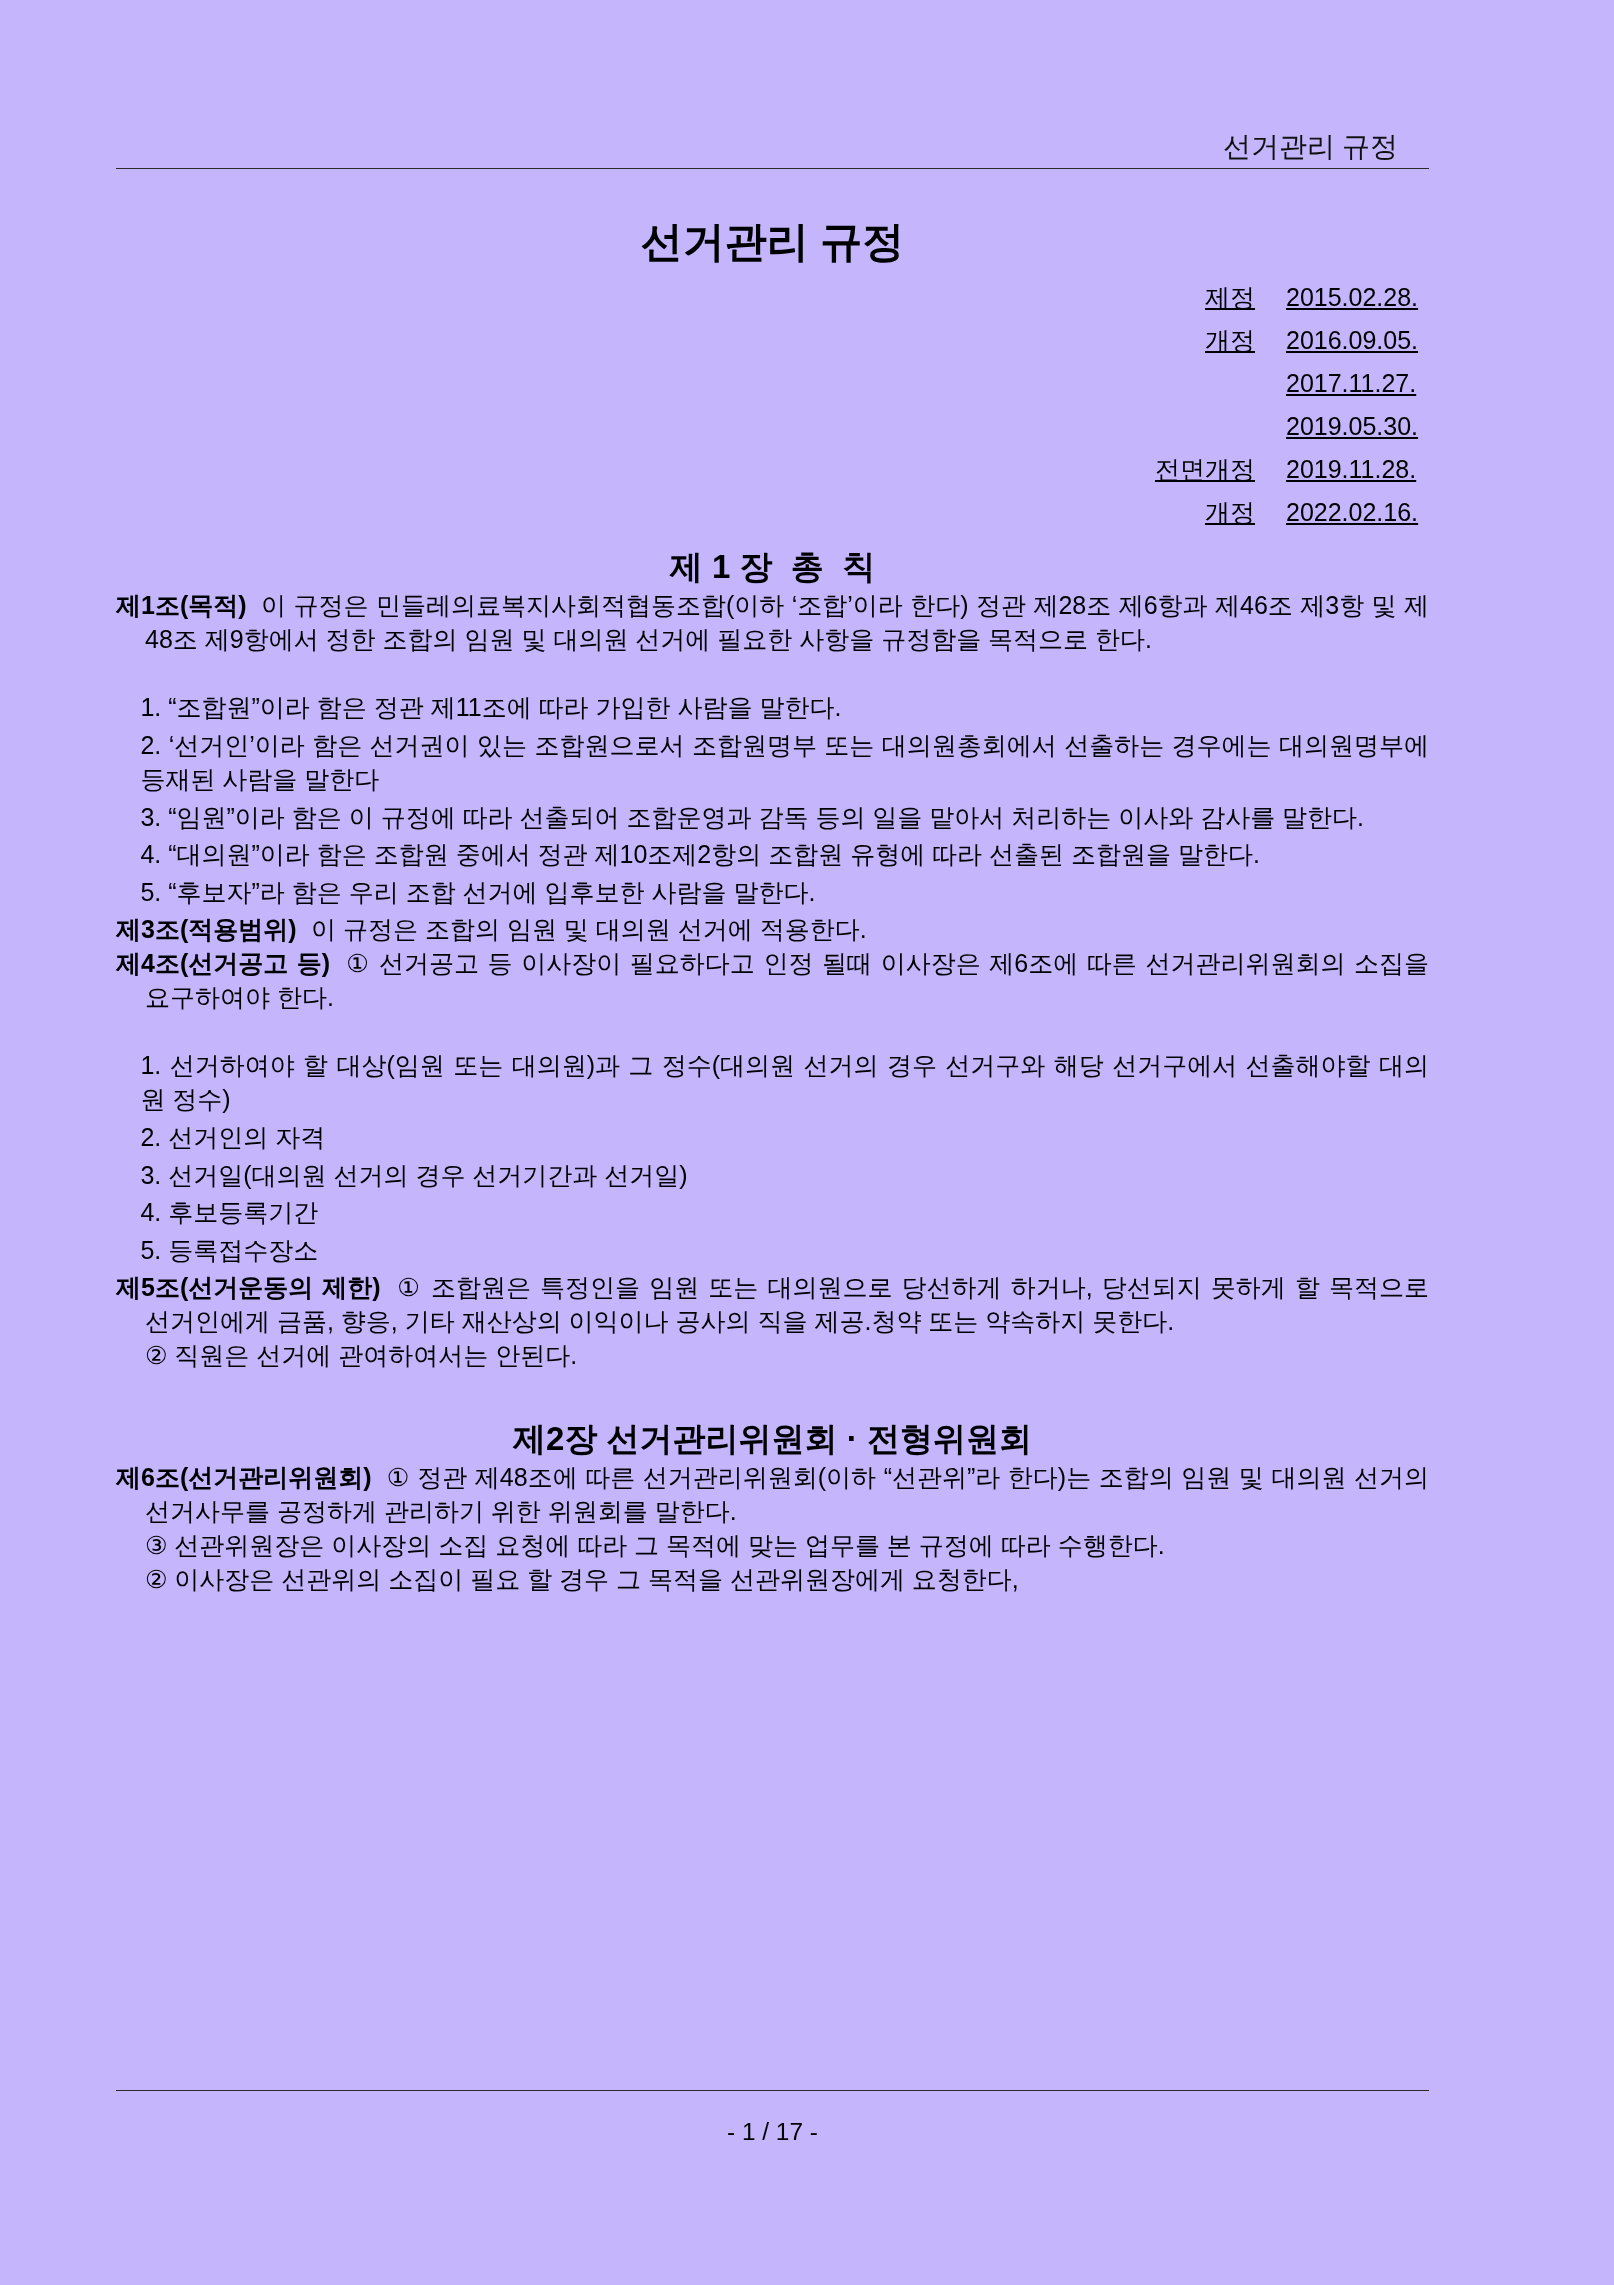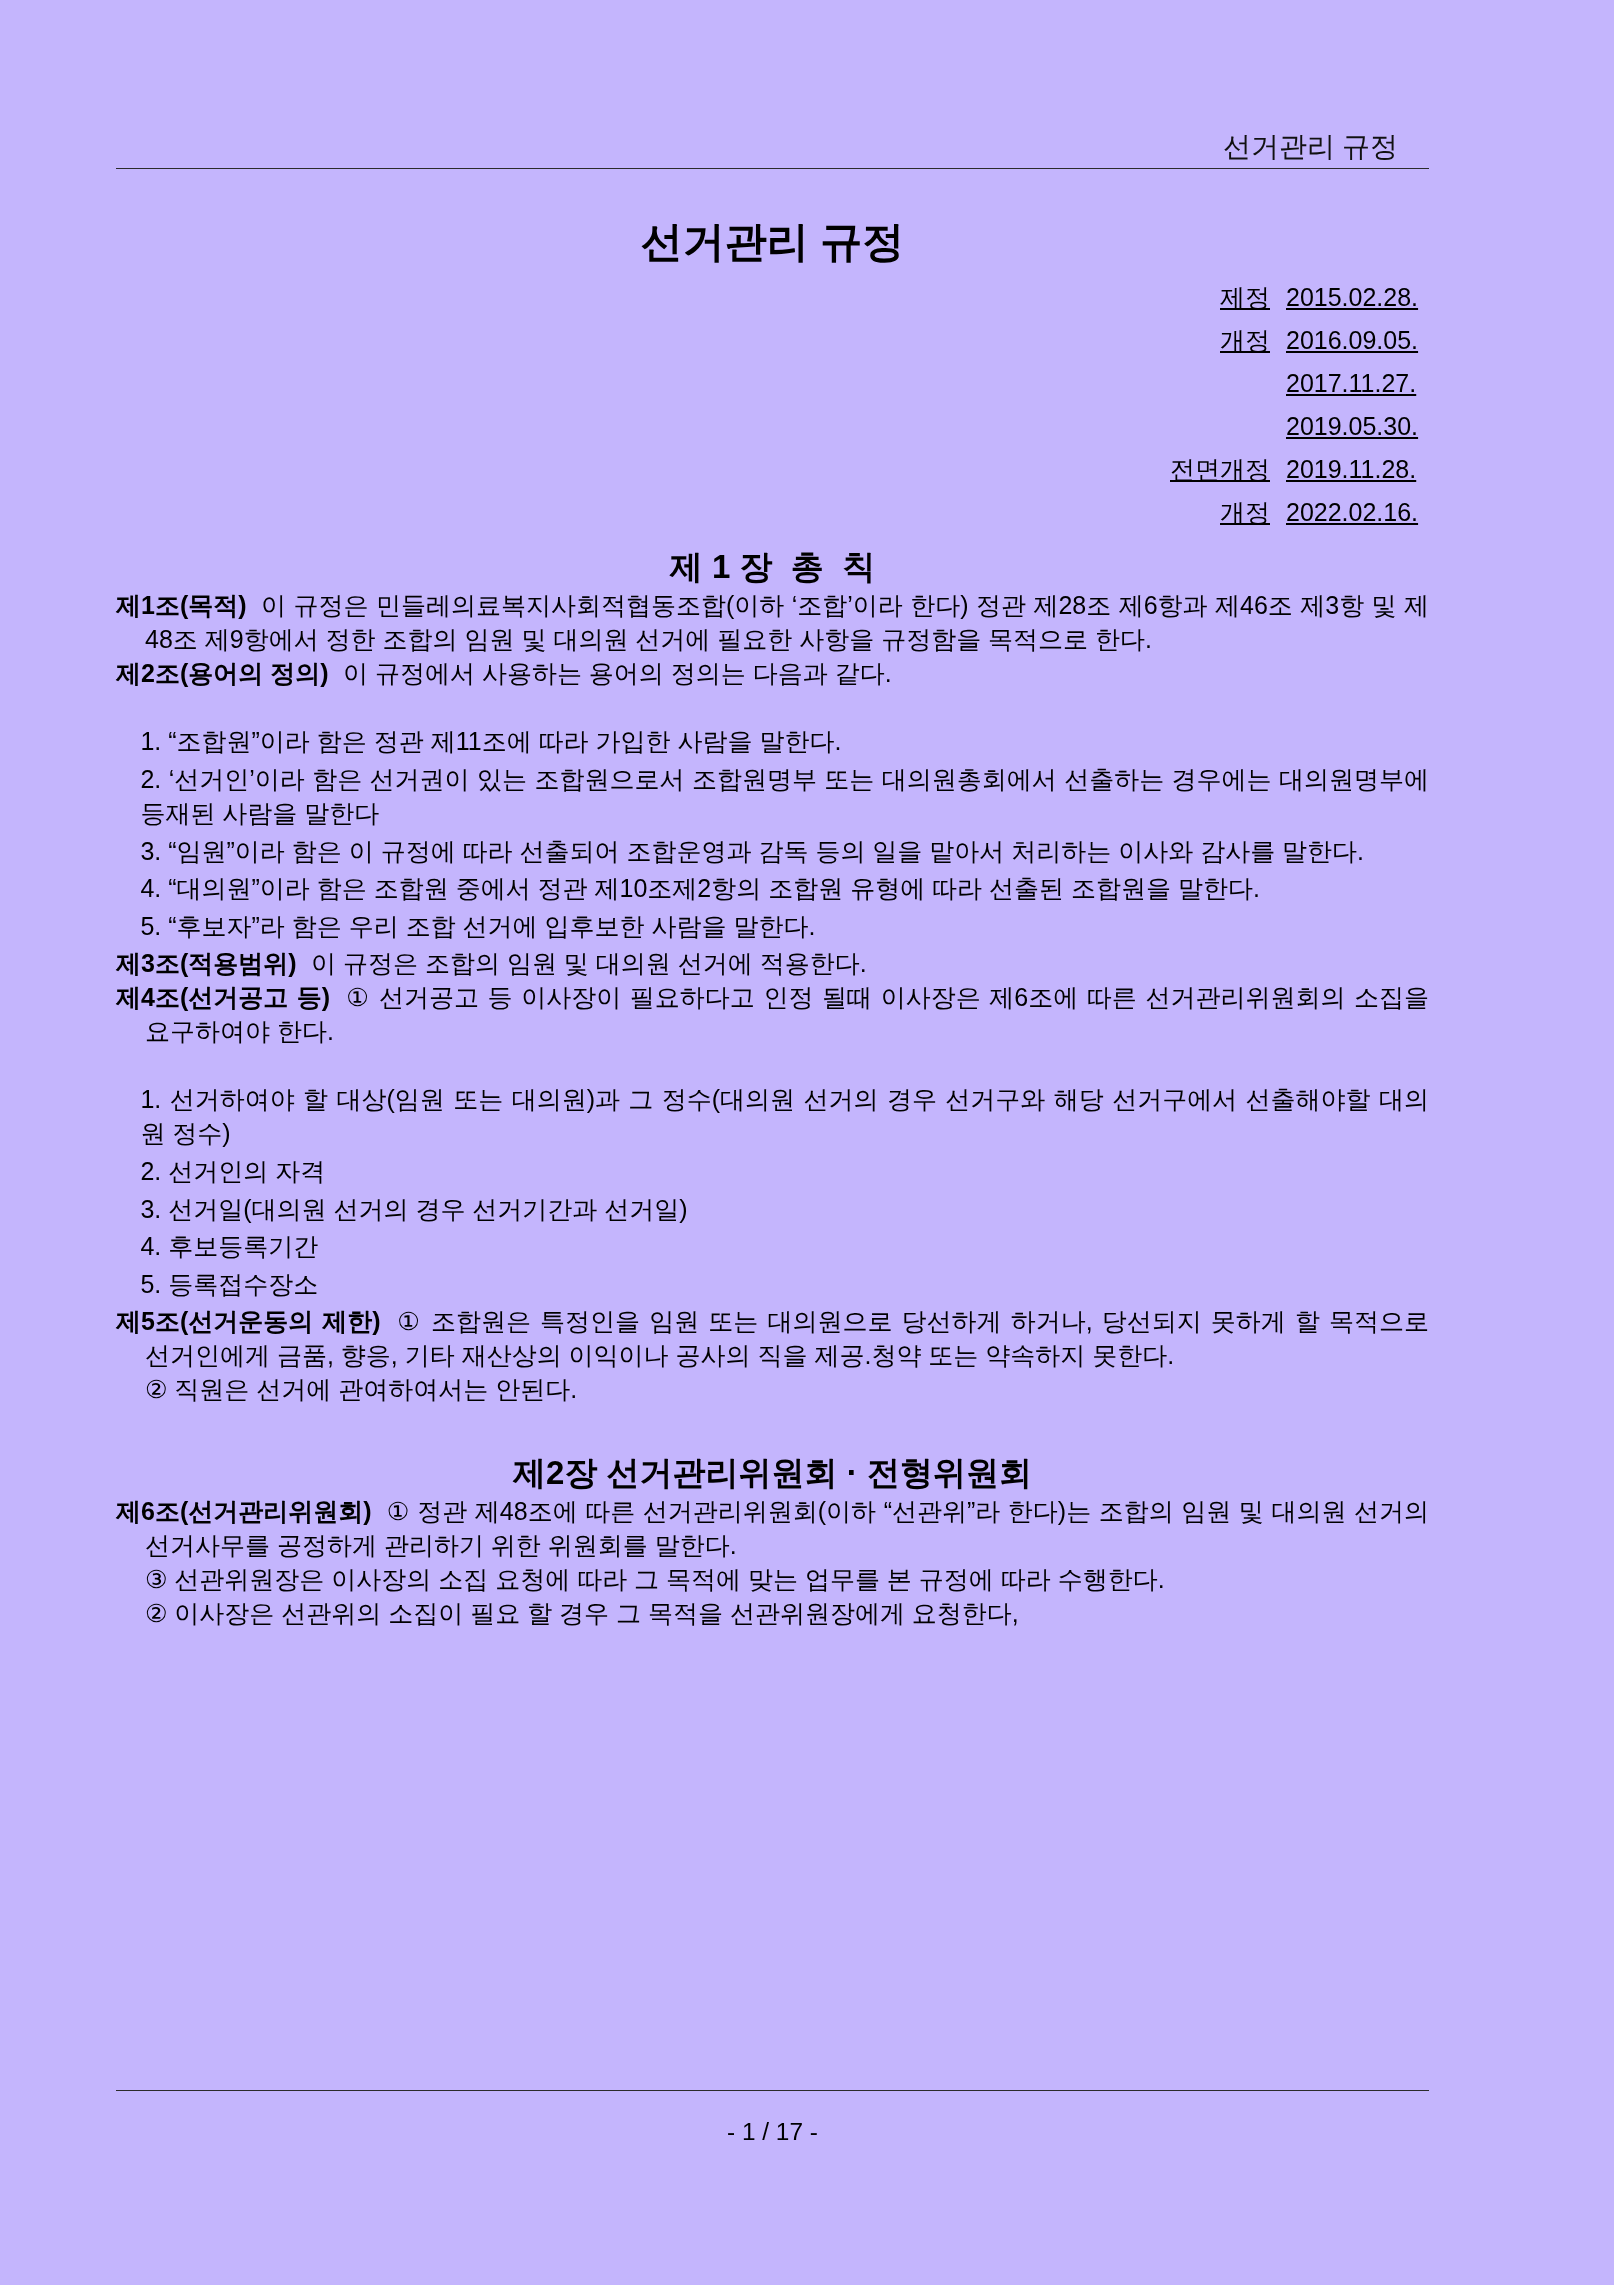--- a/index.html
+++ b/index.html
@@ -23,21 +23,21 @@
 
   .doc-title{
     margin:47px 0 0 0;
     text-align:center;
     font-size:42px;line-height:51px;font-weight:bold;
   }
 
   .revisions{margin-top:9px;font-size:25px;text-decoration:underline;}
   .rev-row{display:flex;justify-content:flex-end;align-items:baseline;line-height:43px;height:43px;}
   .rev-label{text-align:right;}
-  .rev-date{width:143px;margin-left:16px;text-align:left;}
+  .rev-date{width:143px;margin-left:31px;text-align:left;}
 
   .chapter{
     margin:11px 0 0 0;
     text-align:center;
     font-size:33px;line-height:43px;font-weight:bold;
     white-space:pre-wrap;
   }
   .chapter--second{margin-top:45px;}
 
   p.body-line{margin:0;font-size:25px;line-height:34px;text-align:justify;word-break:break-all;}
@@ -89,21 +89,20 @@
       <div class="rev-row">
         <span class="rev-label">개정</span>
         <span class="rev-date">2022.02.16.</span>
       </div>
     </div>
 
     <div class="chapter">제 1 장  총  칙</div>
 
     <p class="body-line article article--first"><b class="article-label">제1조(목적)</b><span>이 규정은 민들레의료복지사회적협동조합(이하 ‘조합’이라 한다) 정관 제28조 제6항과 제46조 제3항 및 제48조 제9항에서 정한 조합의 임원 및 대의원 선거에 필요한 사항을 규정함을 목적으로 한다.</span></p>
 
-    <p class="body-line article"><b class="article-label">제2조(용어의 정의)</b><span>이 규정에서 사용하는 용어의 정의는 다음과 같다.</span></p>
 
     <div class="deflist">
       <p class="body-line">1. “조합원”이라 함은 정관 제11조에 따라 가입한 사람을 말한다.</p>
       <p class="body-line">2. ‘선거인’이라 함은 선거권이 있는 조합원으로서 조합원명부 또는 대의원총회에서 선출하는 경우에는 대의원명부에 등재된 사람을 말한다</p>
       <p class="body-line">3. “임원”이라 함은 이 규정에 따라 선출되어 조합운영과 감독 등의 일을 맡아서 처리하는 이사와 감사를 말한다.</p>
       <p class="body-line">4. “대의원”이라 함은 조합원 중에서 정관 제10조제2항의 조합원 유형에 따라 선출된 조합원을 말한다.</p>
       <p class="body-line">5. “후보자”라 함은 우리 조합 선거에 입후보한 사람을 말한다.</p>
     </div>
 
     <p class="body-line article"><b class="article-label">제3조(적용범위)</b><span>이 규정은 조합의 임원 및 대의원 선거에 적용한다.</span></p>

